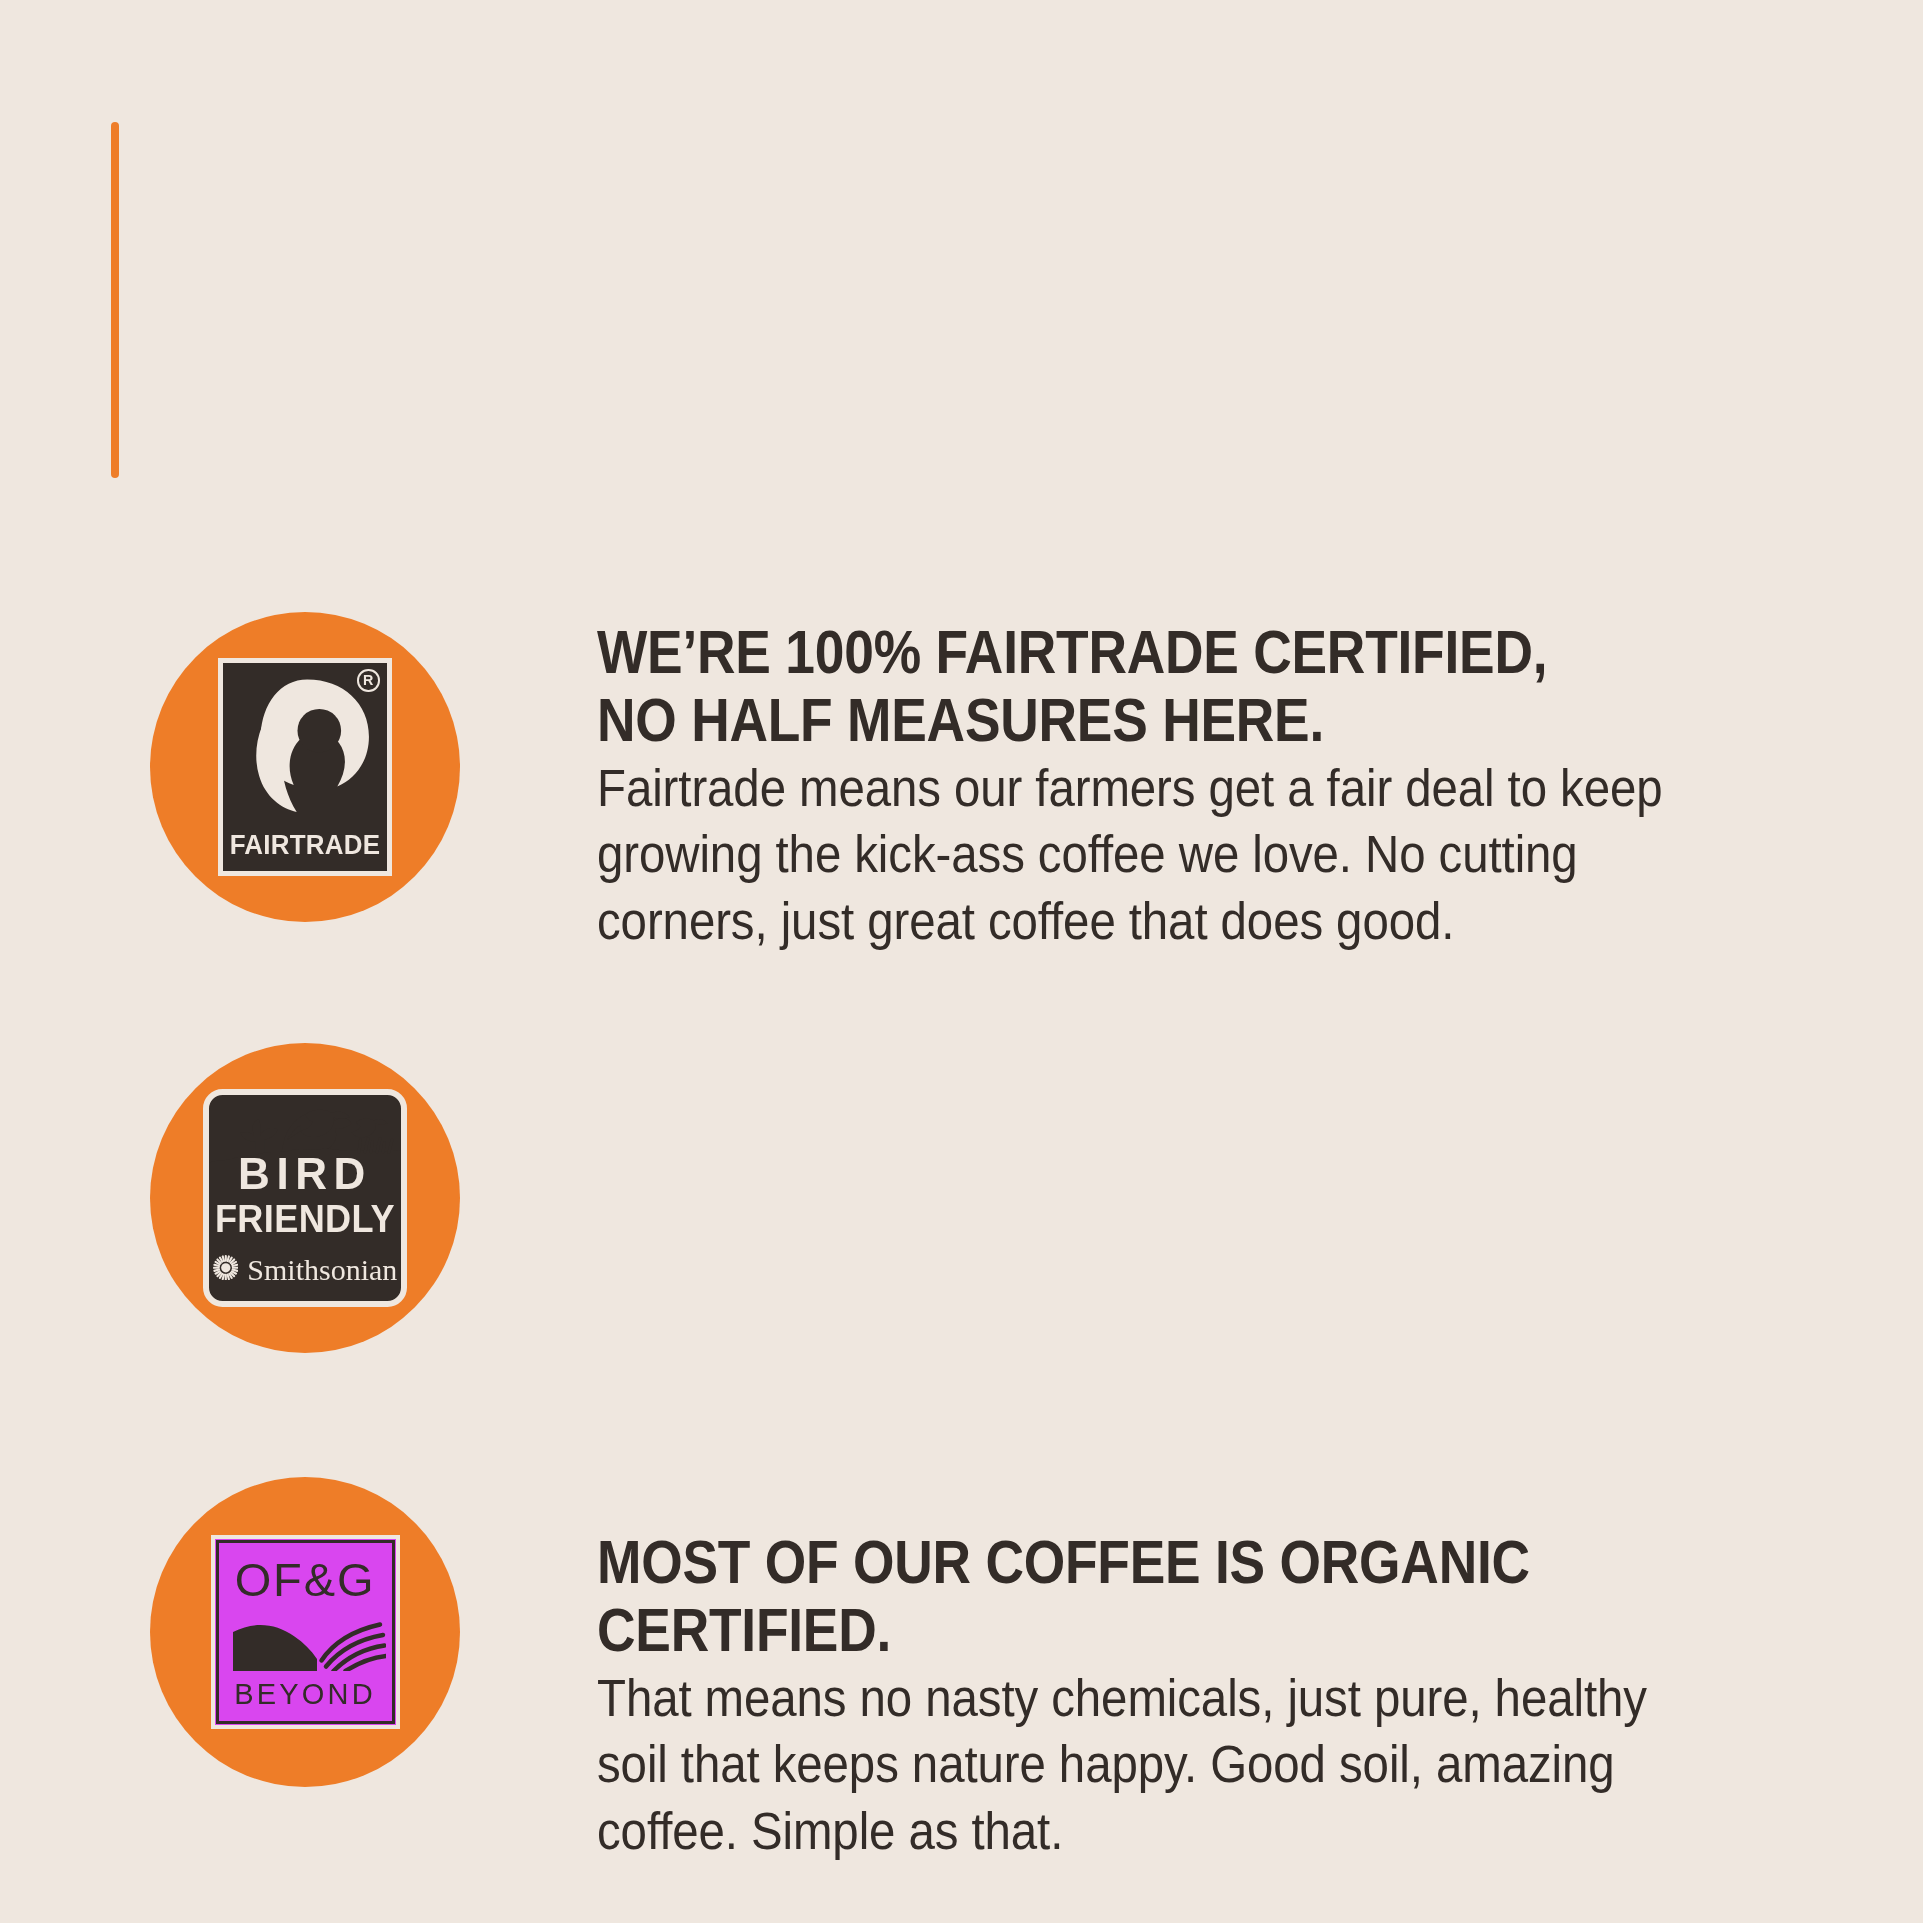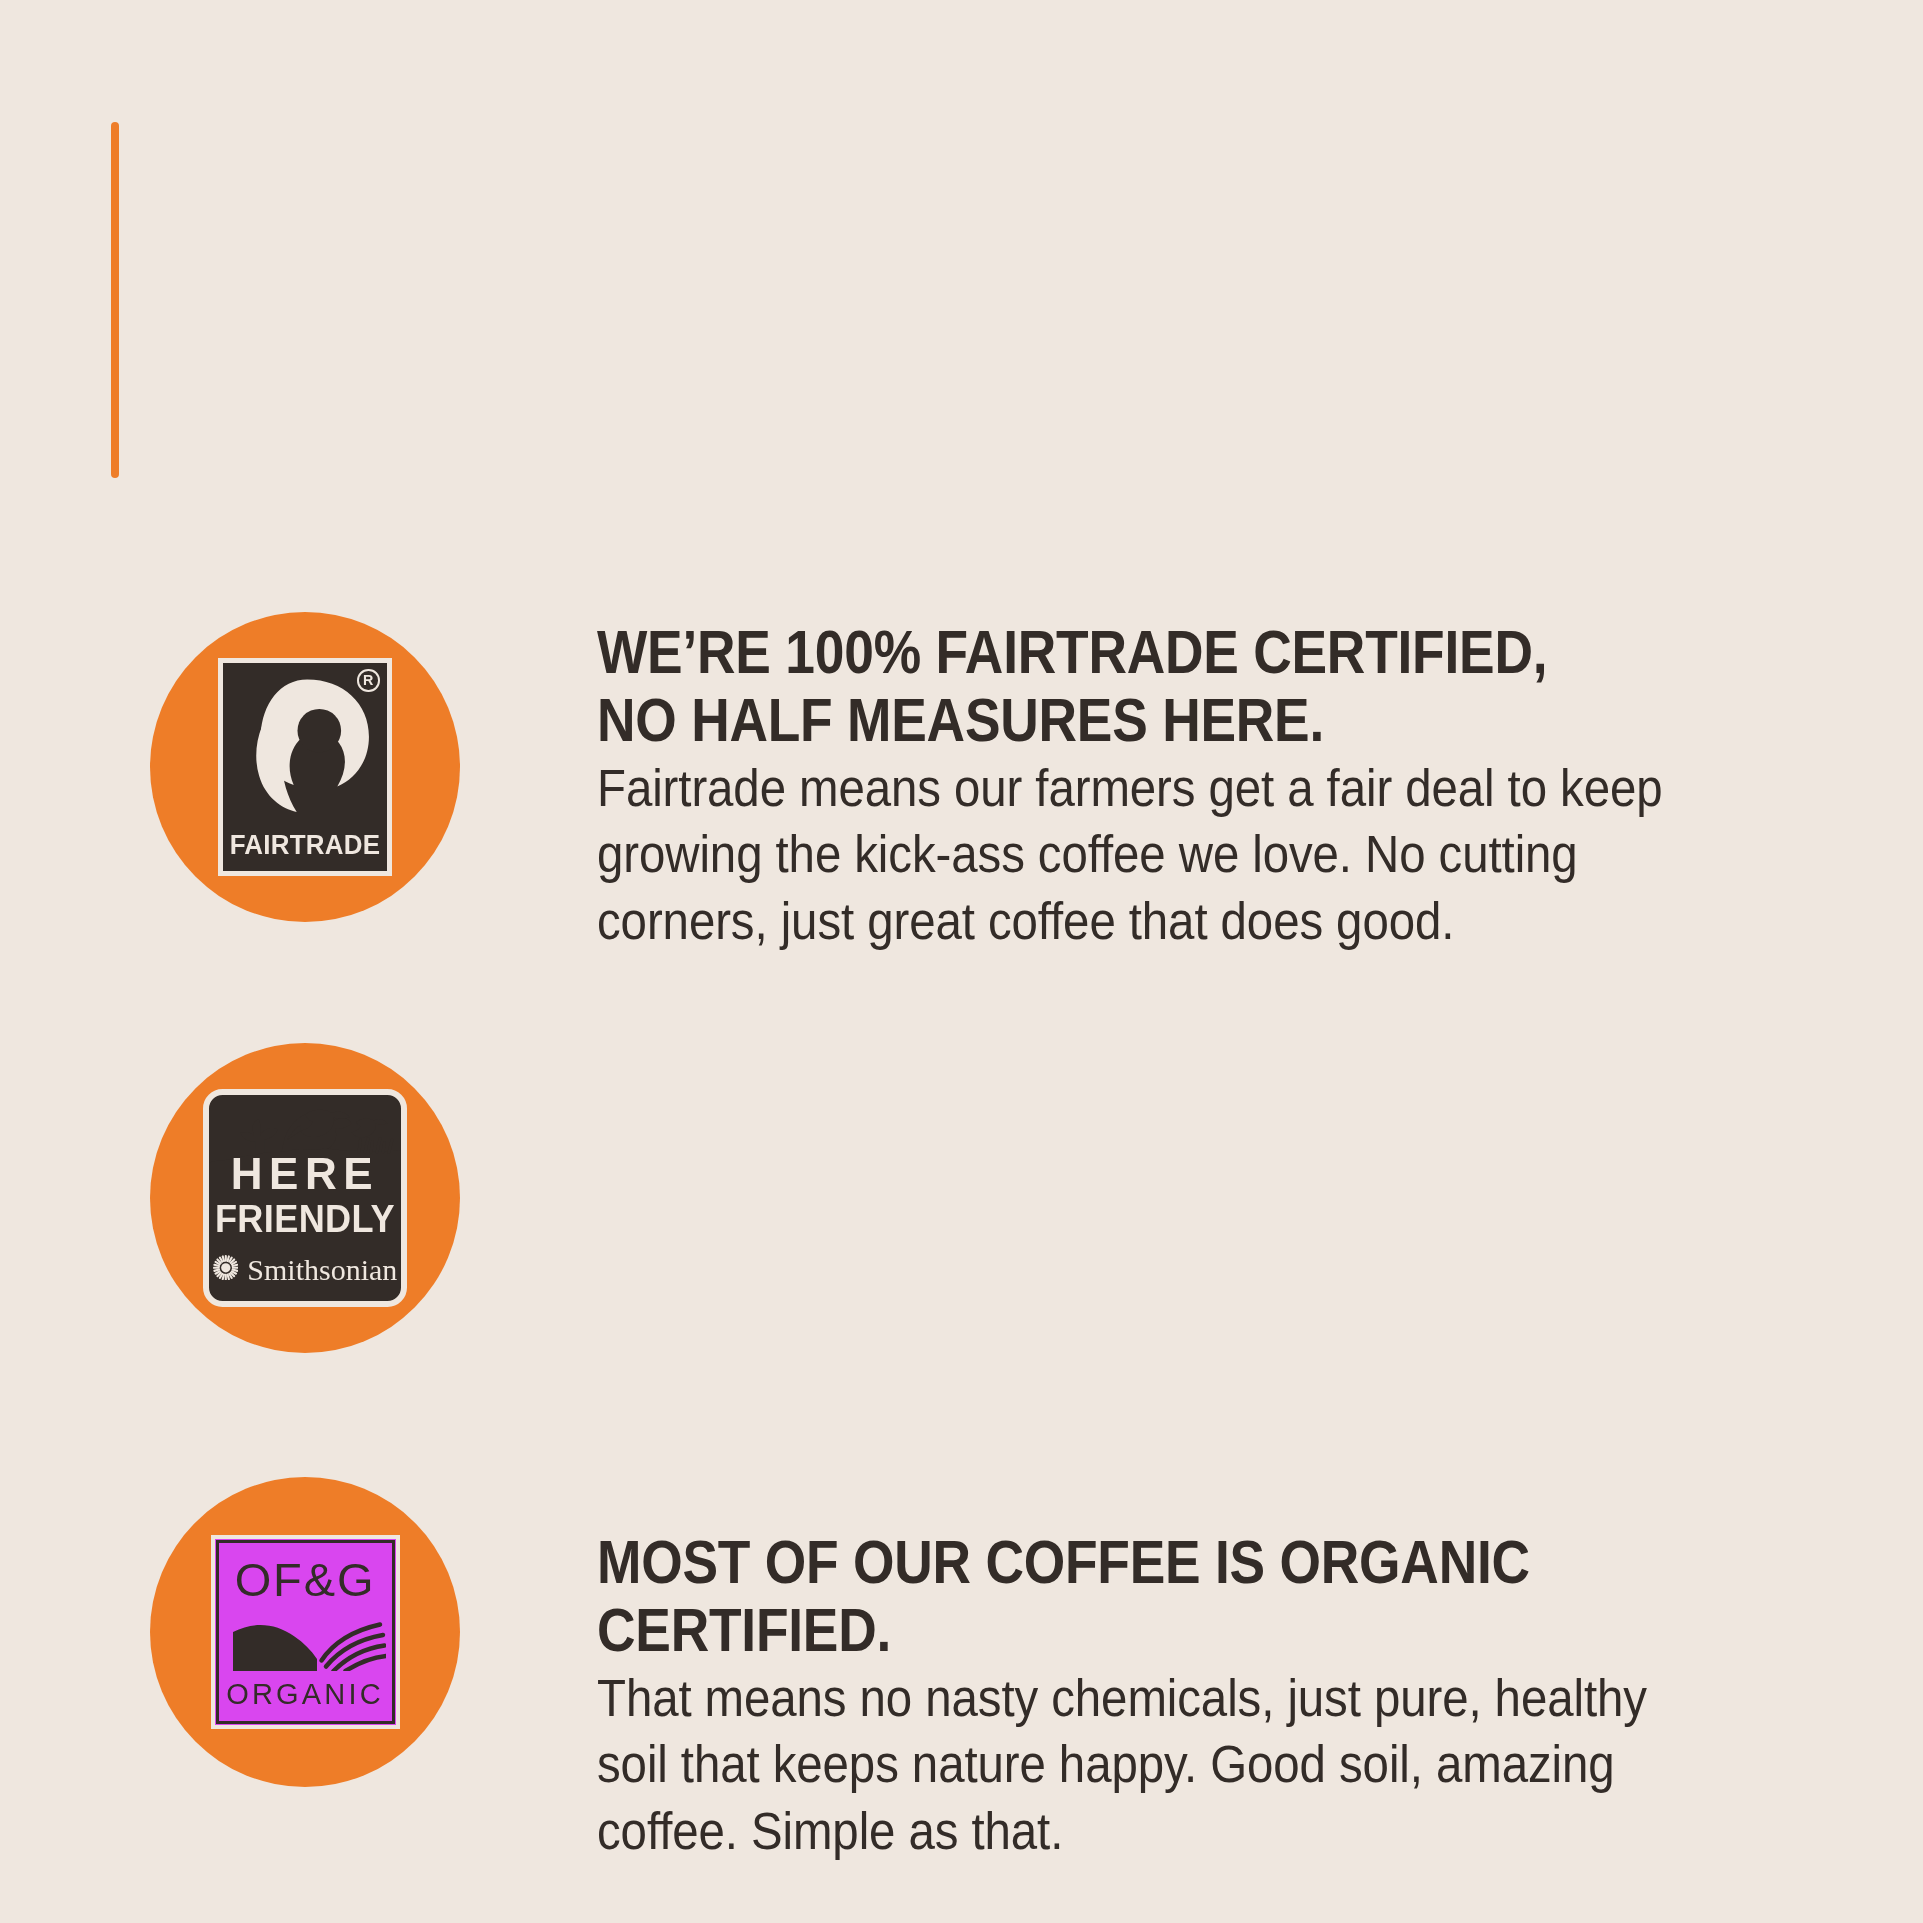--- a/index.html
+++ b/index.html
@@ -295,21 +295,21 @@
                    C180 32 172 32 166 30 C168 40 162 50 150 54
                    C140 58 128 56 122 48 C130 46 136 42 138 36
                    C134 34 130 30 128 26 Z" fill="#332C28"></path>
           <path d="M122 48 L104 60 C110 50 116 44 122 40 Z" fill="#332C28"></path>
 
           <path d="M196 36 C204 30 214 30 220 34 C226 30 234 32 238 38
                    C232 40 226 40 222 38 C224 46 218 54 208 56
                    C202 58 194 56 190 50 C196 48 200 46 202 42
                    C200 40 197 38 196 36 Z" fill="#332C28"></path>
         </svg>
-        <div class="bf-bird">HERE</div>
+        <div class="bf-bird">BIRD</div>
         <div class="bf-friendly">FRIENDLY</div>
         <div class="bf-smith-row">
           <svg width="25.6" height="25.6" viewBox="0 0 34 34">
             <g fill="#EFE7DF">
               <circle cx="17" cy="17" r="6.2"></circle>
               <g>
                 <rect x="15.6" y="0" width="2.8" height="9" rx="1.2"></rect>
                 <rect x="15.6" y="25" width="2.8" height="9" rx="1.2"></rect>
                 <rect x="0" y="15.6" width="9" height="2.8" rx="1.2"></rect>
                 <rect x="25" y="15.6" width="9" height="2.8" rx="1.2"></rect>
@@ -350,21 +350,21 @@
         <div class="ofg-top">OF&amp;G</div>
         <svg class="ofg-field" viewBox="0 0 204 72">
 
           <path d="M0 20 C28 6 56 8 82 26 C94 34 104 44 112 56 L112 72 L0 72 Z" fill="#332C28"></path>
 
           <path d="M118 58 C134 34 160 18 196 10" stroke="#332C28" stroke-width="6" fill="none" stroke-linecap="round"></path>
           <path d="M124 66 C142 44 166 30 200 24" stroke="#332C28" stroke-width="6" fill="none" stroke-linecap="round"></path>
           <path d="M134 72 C152 54 174 42 202 38" stroke="#332C28" stroke-width="6" fill="none" stroke-linecap="round"></path>
           <path d="M150 72 C166 62 184 54 204 52" stroke="#332C28" stroke-width="6" fill="none" stroke-linecap="round"></path>
         </svg>
-        <div class="ofg-bottom">ORGANIC</div>
+        <div class="ofg-bottom">BEYOND</div>
       </div>
     </div>
 
     <div class="row-text">
       <div class="row-heading">MOST OF OUR COFFEE IS ORGANIC CERTIFIED.</div>
       <div class="row-body">That means no nasty chemicals, just pure, healthy soil that keeps nature happy. Good soil, amazing coffee. Simple as that.</div>
     </div>
   </div>
 
 </div>

